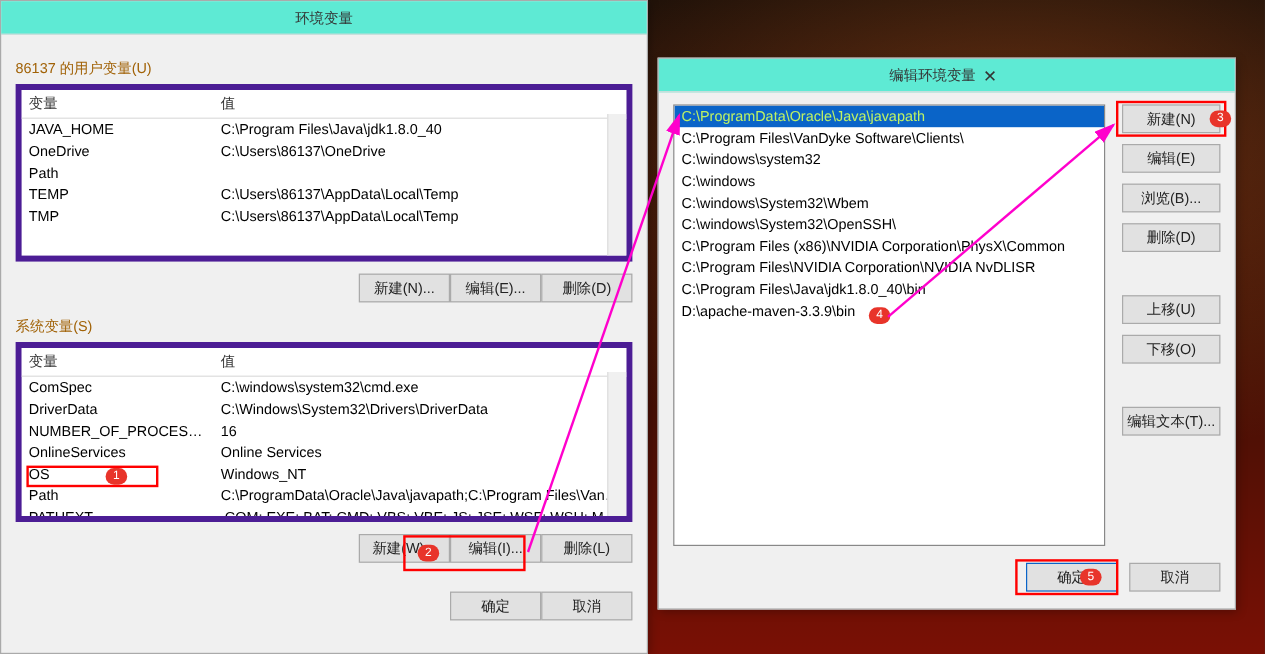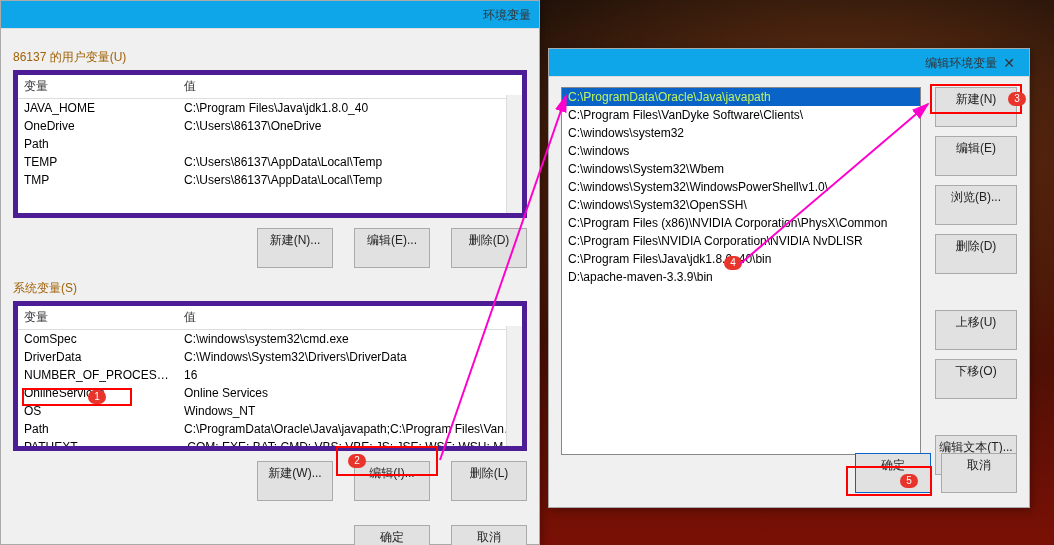--- a/index.html
+++ b/index.html
@@ -9,42 +9,42 @@
     position: absolute; inset: 0;
     background: radial-gradient(ellipse at 80% 20%, rgba(255,120,40,0.35) 0%, rgba(50,10,5,0) 45%),
                 linear-gradient(180deg, #050505 0%, #3a1005 50%, #7a1005 100%);
   }
 
   .dlg {
     position: absolute; background: #f0f0f0; border: 1px solid #aaa;
     box-shadow: 2px 2px 8px rgba(0,0,0,0.3);
   }
   .dlg-title {
-    height: 28px; line-height: 28px; padding: 0 8px; background: #0ea5e9;
+    height: 28px; line-height: 28px; padding: 0 20px; background: #5eead4;
     border-bottom: 1px solid #ddd; color: #333;
-    display: flex; justify-content: flex-end; align-items: center;
+    display: flex; justify-content: center; align-items: center;
   }
   .close-x { font-size: 14px; padding: 0 6px; }
   .grp-label { margin: 12px 12px 4px; color: #a16207; }
   .listbox {
     margin: 0 12px; border: 5px solid #4c1d95; background: #fff;
     overflow: hidden; position: relative;
   }
   .lb-header { display: flex; background: #fff; border-bottom: 1px solid #ddd; }
   .lb-header div { padding: 3px 6px; color: #333; }
   .col-a { width: 160px; }
   .col-b { flex: 1; }
   .lb-row { display: flex; }
   .lb-row div { padding: 2px 6px; white-space: nowrap; overflow: hidden; text-overflow: ellipsis; }
   .lb-row div.col-a { width: 160px; }
   .lb-row div.col-b { flex: 1; }
   .scroll-edge { position: absolute; right: 0; top: 20px; bottom: 0; width: 16px; background: #f0f0f0; border-left: 1px solid #ddd; }
-  .btn-row { display: flex; justify-content: flex-end; gap: 21px; margin: 10px 12px; }
+  .btn-row { display: flex; justify-content: flex-end; gap: 0; margin: 10px 12px; }
   .btn {
-    min-width: 76px; height: 40px; line-height: 22px; text-align: center;
+    min-width: 76px; height: 24px; line-height: 22px; text-align: center;
     background: #e1e1e1; border: 1px solid #aaa; color: #222;
   }
 
   
   .path-list {
     position: absolute; left: 12px; right: 108px; top: 10px; bottom: 52px;
     border: 1px solid #888; background: #fff; overflow: hidden;
   }
   .path-row { padding: 2px 6px; white-space: nowrap; overflow: hidden; }
   .path-row.sel { background: #0a64c8; color: #bef264; }
@@ -167,21 +167,20 @@
   </div>
 
   <div style="position:relative; height:calc(100% - 28px);">
     <div class="path-list">
       <div id="path-rows">
           <div class="path-row sel">C:\ProgramData\Oracle\Java\javapath</div>
           <div class="path-row">C:\Program Files\VanDyke Software\Clients\</div>
           <div class="path-row">C:\windows\system32</div>
           <div class="path-row">C:\windows</div>
           <div class="path-row">C:\windows\System32\Wbem</div>
-          <div class="path-row">C:\windows\System32\WindowsPowerShell\v1.0\</div>
           <div class="path-row">C:\windows\System32\OpenSSH\</div>
           <div class="path-row">C:\Program Files (x86)\NVIDIA Corporation\PhysX\Common</div>
           <div class="path-row">C:\Program Files\NVIDIA Corporation\NVIDIA NvDLISR</div>
           <div class="path-row">C:\Program Files\Java\jdk1.8.0_40\bin</div>
           <div class="path-row">D:\apache-maven-3.3.9\bin</div>
         </div>
     </div>
 
     <div class="right-btns">
       <div class="btn">新建(N)</div>

